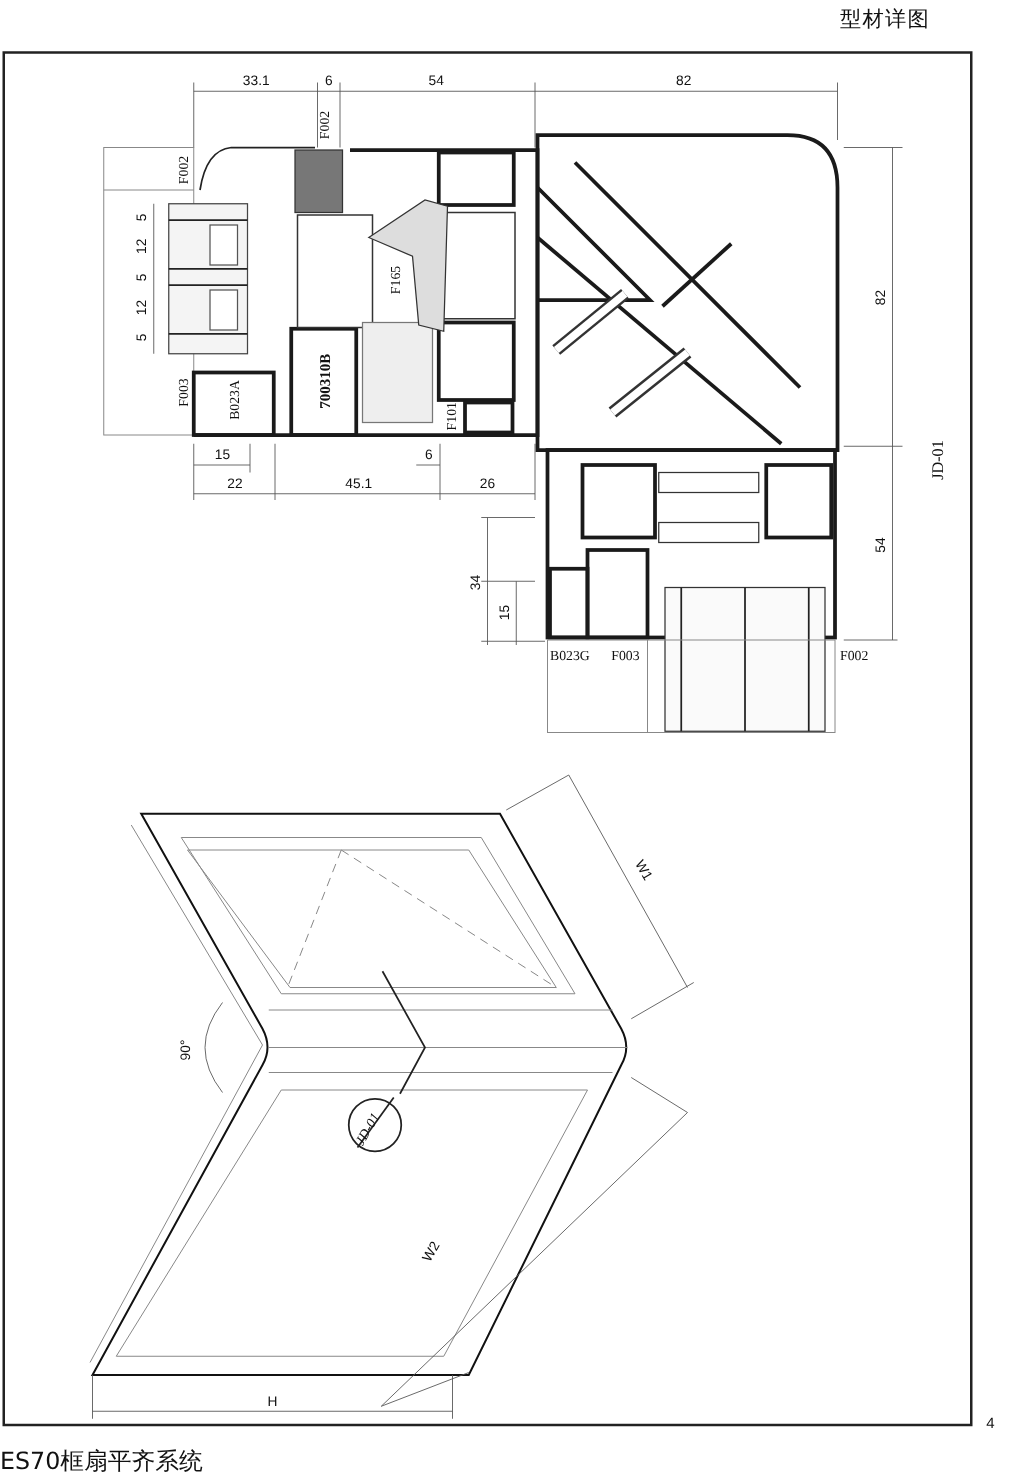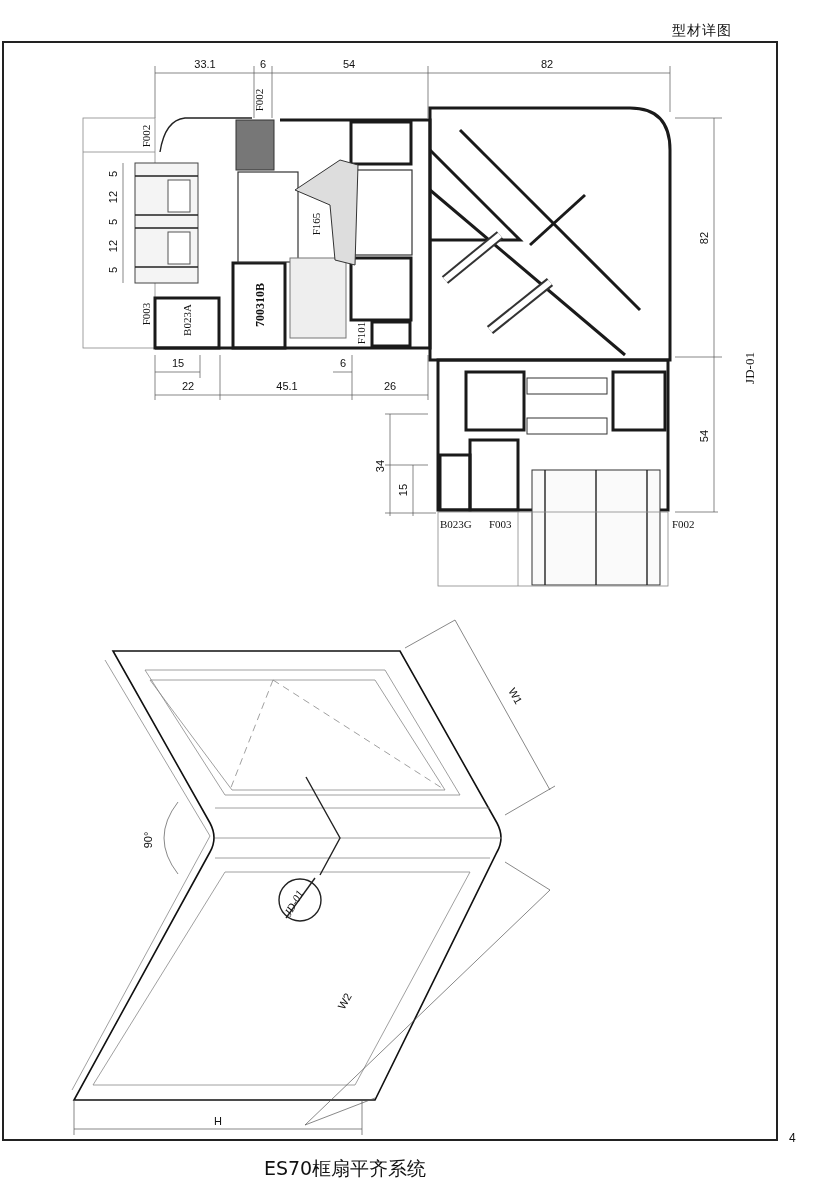--- a/index.html
+++ b/index.html
@@ -1,20 +1,20 @@
 <!DOCTYPE html>
 <html><head>
 <meta charset="utf-8">
 <style>
   html,body{margin:0;padding:0;background:#fff;}
   body{width:822px;height:1185px;position:relative;overflow:hidden;font-family:"Liberation Sans",sans-serif;color:#111;}
-  .hdr{position:absolute;top:22px;left:672px;font-family:"DejaVu Sans",sans-serif;font-size:14px;letter-spacing:1px;}
+  .hdr{position:absolute;top:4px;left:672px;font-family:"DejaVu Sans",sans-serif;font-size:17px;letter-spacing:1px;}
   .frame{position:absolute;left:2px;top:41px;width:776px;height:1100px;border:2px solid #222;box-sizing:border-box;}
   .pagenum{position:absolute;left:789px;top:1131px;font-size:12px;}
-  .footer{position:absolute;left:0;width:690px;top:1156px;text-align:center;font-size:19px;font-family:"DejaVu Sans",sans-serif;}
+  .footer{position:absolute;left:0;width:690px;top:1156px;text-align:left;font-size:19px;font-family:"DejaVu Sans",sans-serif;}
   svg{position:absolute;left:0;top:0;}
   .dim{font-family:"Liberation Sans",sans-serif;font-size:11px;fill:#111;}
   .lbl{font-family:"Liberation Serif",serif;font-size:11px;fill:#111;}
   .thin{stroke:#555;stroke-width:0.7;fill:none;}
   .thick{stroke:#1a1a1a;stroke-width:3;fill:none;}
   .med{stroke:#222;stroke-width:1.4;fill:none;}
   .gray{stroke:#888;stroke-width:0.8;fill:none;}
 </style>
 </head>
 <body>

